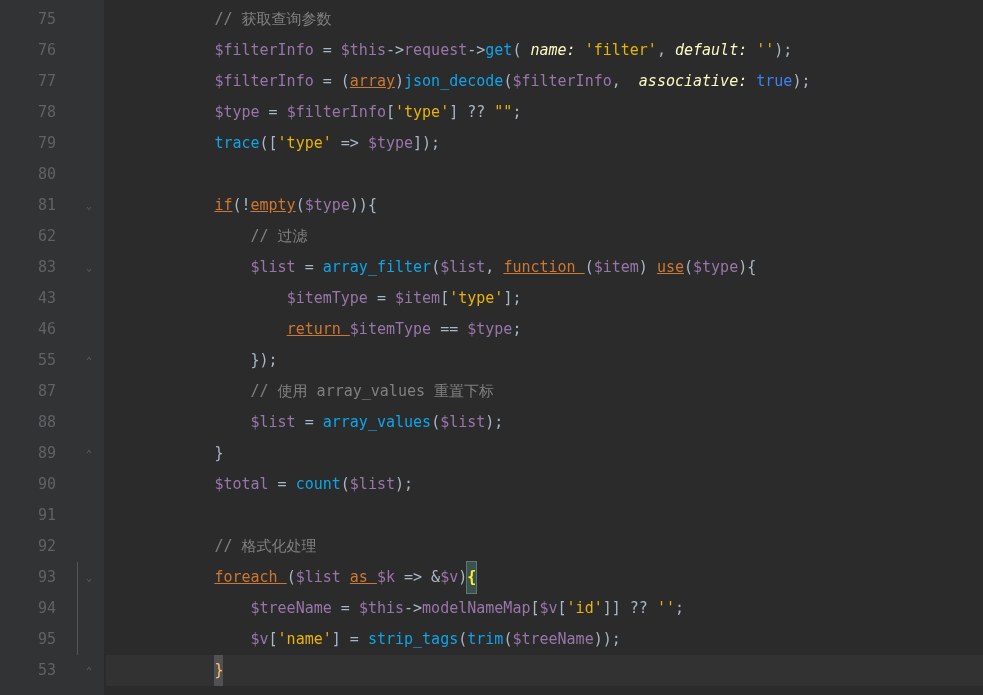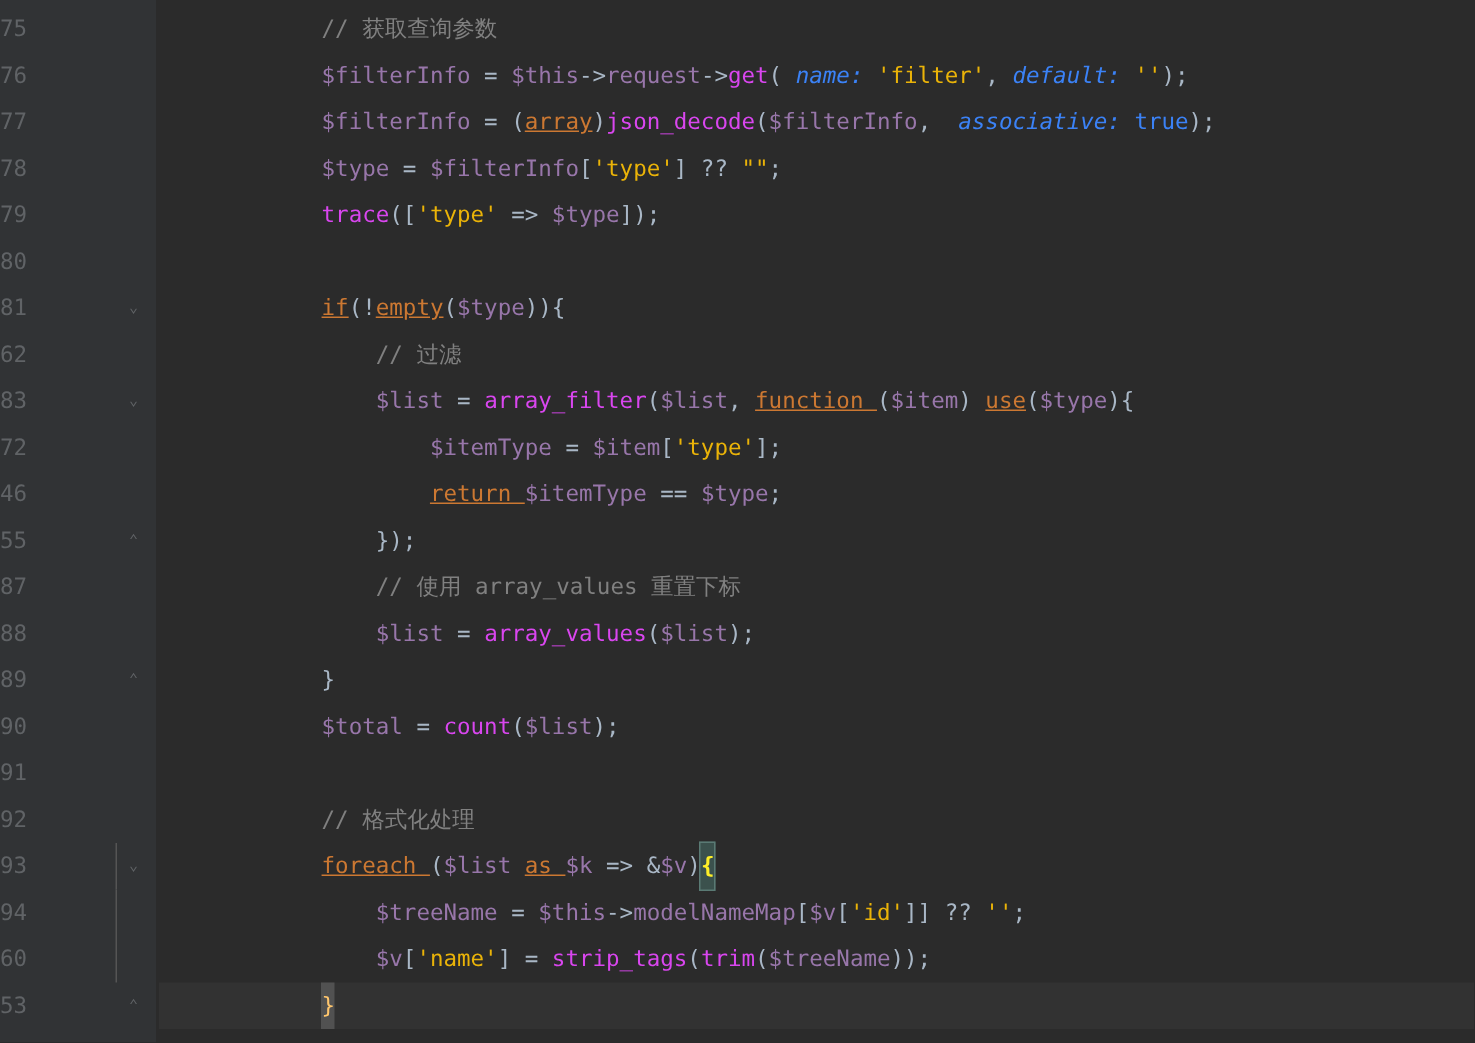--- a/index.html
+++ b/index.html
@@ -10,20 +10,21 @@
       line-height: 31px;
       color: #a9b7c6;
       width: 983px;
       height: 695px;
       overflow: hidden;
       display: flex;
     }
     .gutter {
       width: 74px;
       background: #313335;
+      text-align: right;
       padding-right: 18px;
       color: #606366;
       user-select: none;
       flex-shrink: 0;
       padding-top: 4px;
     }
     .gutter .ln { height: 31px; }
     .fold-col {
       width: 30px;
       background: #313335;
@@ -51,23 +52,23 @@
       display: flex;
       align-items: center;
     }
     .row.hl {
       background: #323232;
     }
     .c-comment { color: #808080; }
     .c-var { color: #9876aa; }
     .c-op { color: #a9b7c6; }
     .c-kw { color: #cc7832; text-decoration: underline; }
-    .c-func { color: #d946ef; }
+    .c-func { color: #0ea5e9; }
     .c-str { color: #eab308; }
-    .c-hint { color: #3b82f6; font-style: italic; }
+    .c-hint { color: #fef9c3; font-style: italic; }
     .c-const { color: #3b82f6; }
     .c-bracket-hl {
       background: #3b514d;
       border: 1px solid #5a7a74;
       margin: -1px;
     }
     .c-brace-end {
       background: #515151;
       color: #ffc66d;
     }
@@ -90,32 +91,32 @@
 <div class="gutter">
     <div class="ln">75</div>
     <div class="ln">76</div>
     <div class="ln">77</div>
     <div class="ln">78</div>
     <div class="ln">79</div>
     <div class="ln">80</div>
     <div class="ln">81</div>
     <div class="ln">62</div>
     <div class="ln">83</div>
-    <div class="ln">72</div>
+    <div class="ln">43</div>
     <div class="ln">46</div>
     <div class="ln">55</div>
     <div class="ln">87</div>
     <div class="ln">88</div>
     <div class="ln">89</div>
     <div class="ln">90</div>
     <div class="ln">91</div>
     <div class="ln">92</div>
     <div class="ln">93</div>
     <div class="ln">94</div>
-    <div class="ln">60</div>
+    <div class="ln">95</div>
     <div class="ln">53</div>
   </div>
 <div class="fold-col">
     <div class="fold-mark" style="position: relative;"></div>
     <div class="fold-mark" style="position: relative;"></div>
     <div class="fold-mark" style="position: relative;"></div>
     <div class="fold-mark" style="position: relative;"></div>
     <div class="fold-mark" style="position: relative;"></div>
     <div class="fold-mark" style="position: relative;"></div>
     <div class="fold-mark" style="position: relative;">

